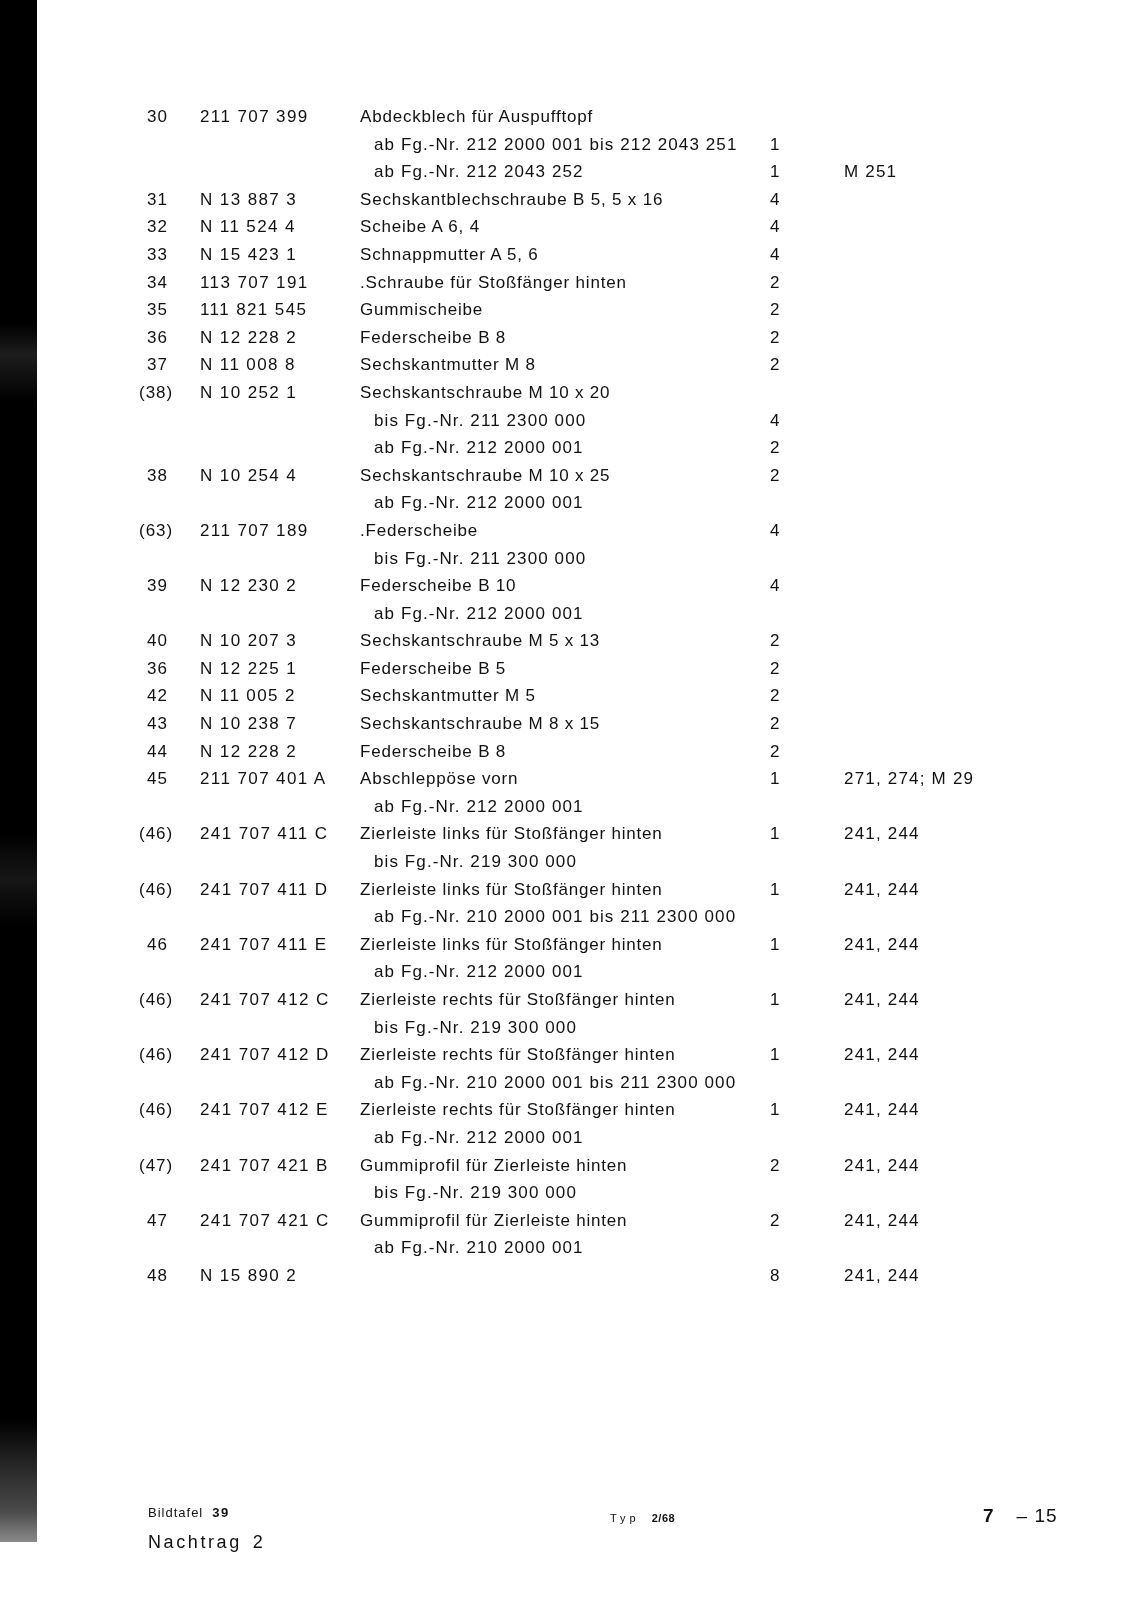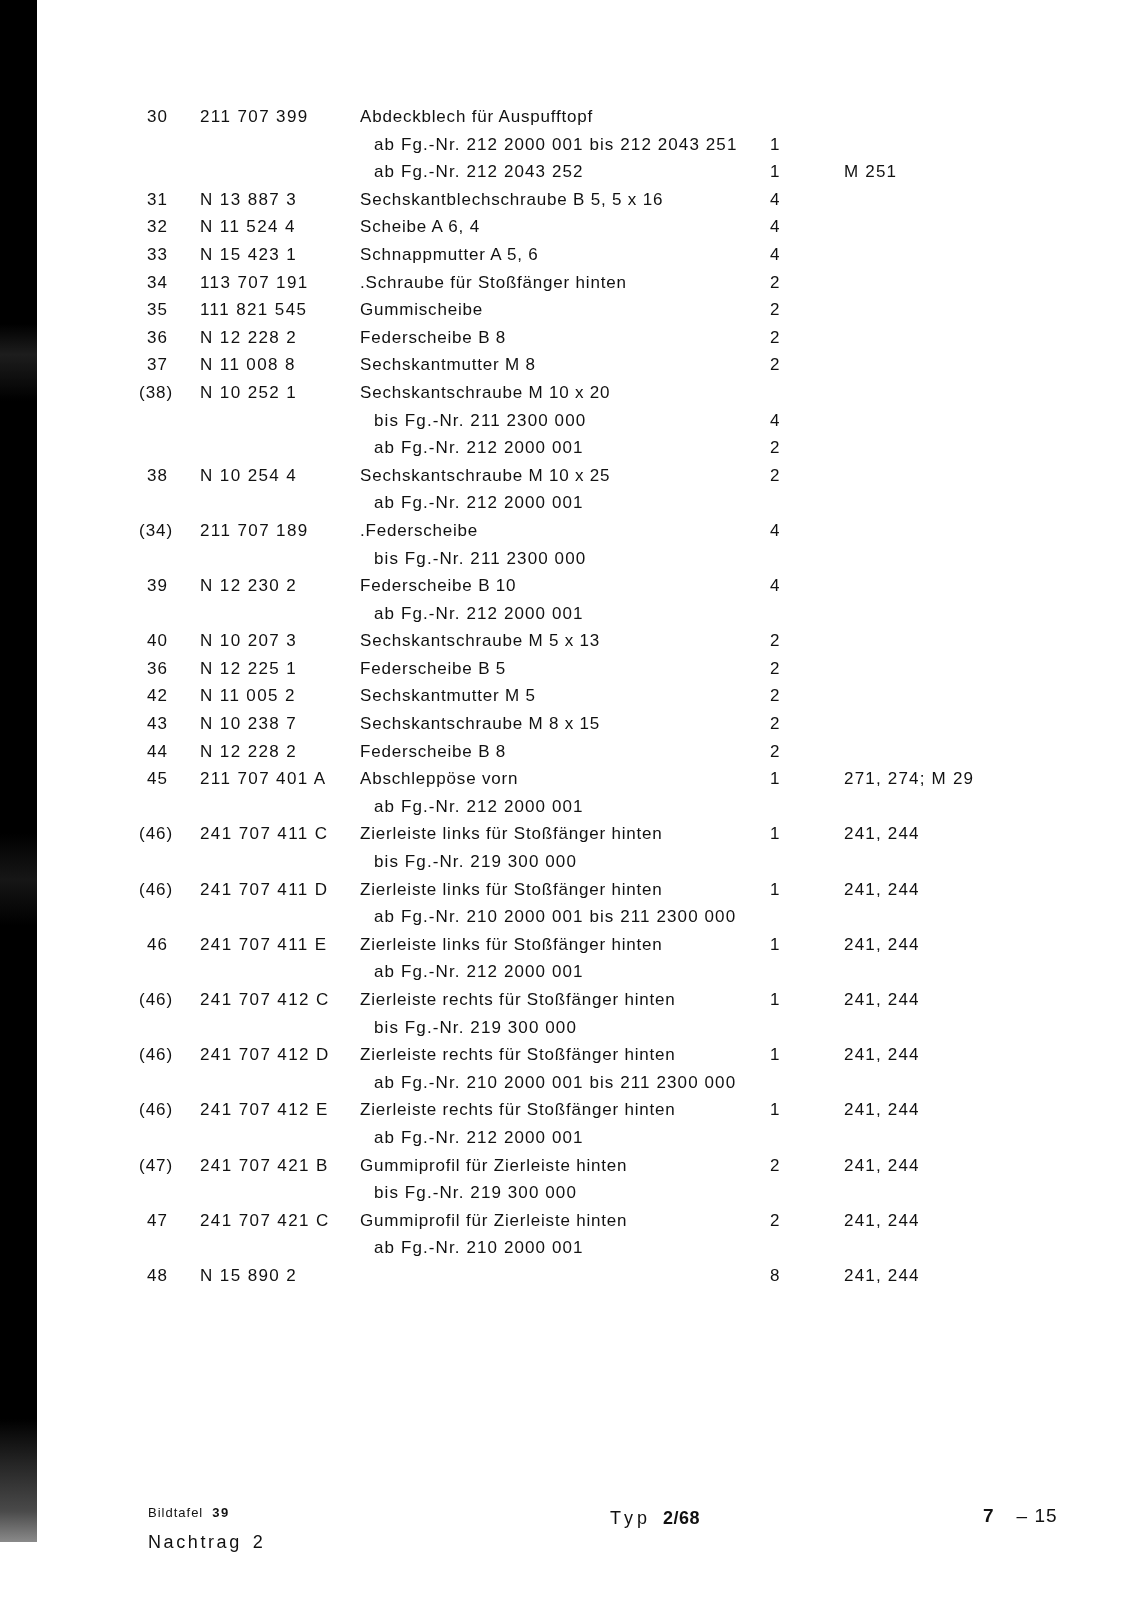--- a/index.html
+++ b/index.html
@@ -31,21 +31,21 @@
   .cell.desc{left:360px;letter-spacing:0.8px;}
   .row.indent .cell.desc{left:374px;letter-spacing:1.1px;}
   .cell.qty{left:770px;letter-spacing:0;}
   .cell.remark{left:844px;letter-spacing:1.2px;}
   
   .footer-item{position:absolute;white-space:nowrap;}
   .f-bildtafel{left:148px;top:1503px;font-size:13px;letter-spacing:1px;line-height:19px;}
   .f-bildtafel b{font-weight:700;margin-left:9px;letter-spacing:1.5px;}
   .f-nachtrag{left:148px;top:1536px;font-size:18px;letter-spacing:2.6px;line-height:13px;}
   .f-nachtrag .num{margin-left:11px;}
-  .f-typ{left:610px;top:1511px;font-size:18px;line-height:15px;}
+  .f-typ{left:610px;top:1511px;font-size:11px;line-height:15px;}
   .f-typ .lbl{letter-spacing:4px;}
   .f-typ .val{font-weight:700;margin-left:12px;letter-spacing:0.5px;}
   .f-page{left:983px;top:1506px;font-size:19px;line-height:19px;letter-spacing:1px;}
   .f-page b{font-weight:700;}
   .f-page .rest{margin-left:22px;}
 </style>
 </head>
 <body>
 
 <div class="page">
@@ -152,21 +152,21 @@
       <span class="cell remark"></span>
     </div>
       <div class="row indent">
       <span class="cell pos"></span>
       <span class="cell part"></span>
       <span class="cell desc">ab Fg.-Nr. 212 2000 001</span>
       <span class="cell qty"></span>
       <span class="cell remark"></span>
     </div>
       <div class="row paren">
-      <span class="cell pos">(34)</span>
+      <span class="cell pos">(63)</span>
       <span class="cell part">211 707 189</span>
       <span class="cell desc">.Federscheibe</span>
       <span class="cell qty">4</span>
       <span class="cell remark"></span>
     </div>
       <div class="row indent">
       <span class="cell pos"></span>
       <span class="cell part"></span>
       <span class="cell desc">bis Fg.-Nr. 211 2300 000</span>
       <span class="cell qty"></span>

